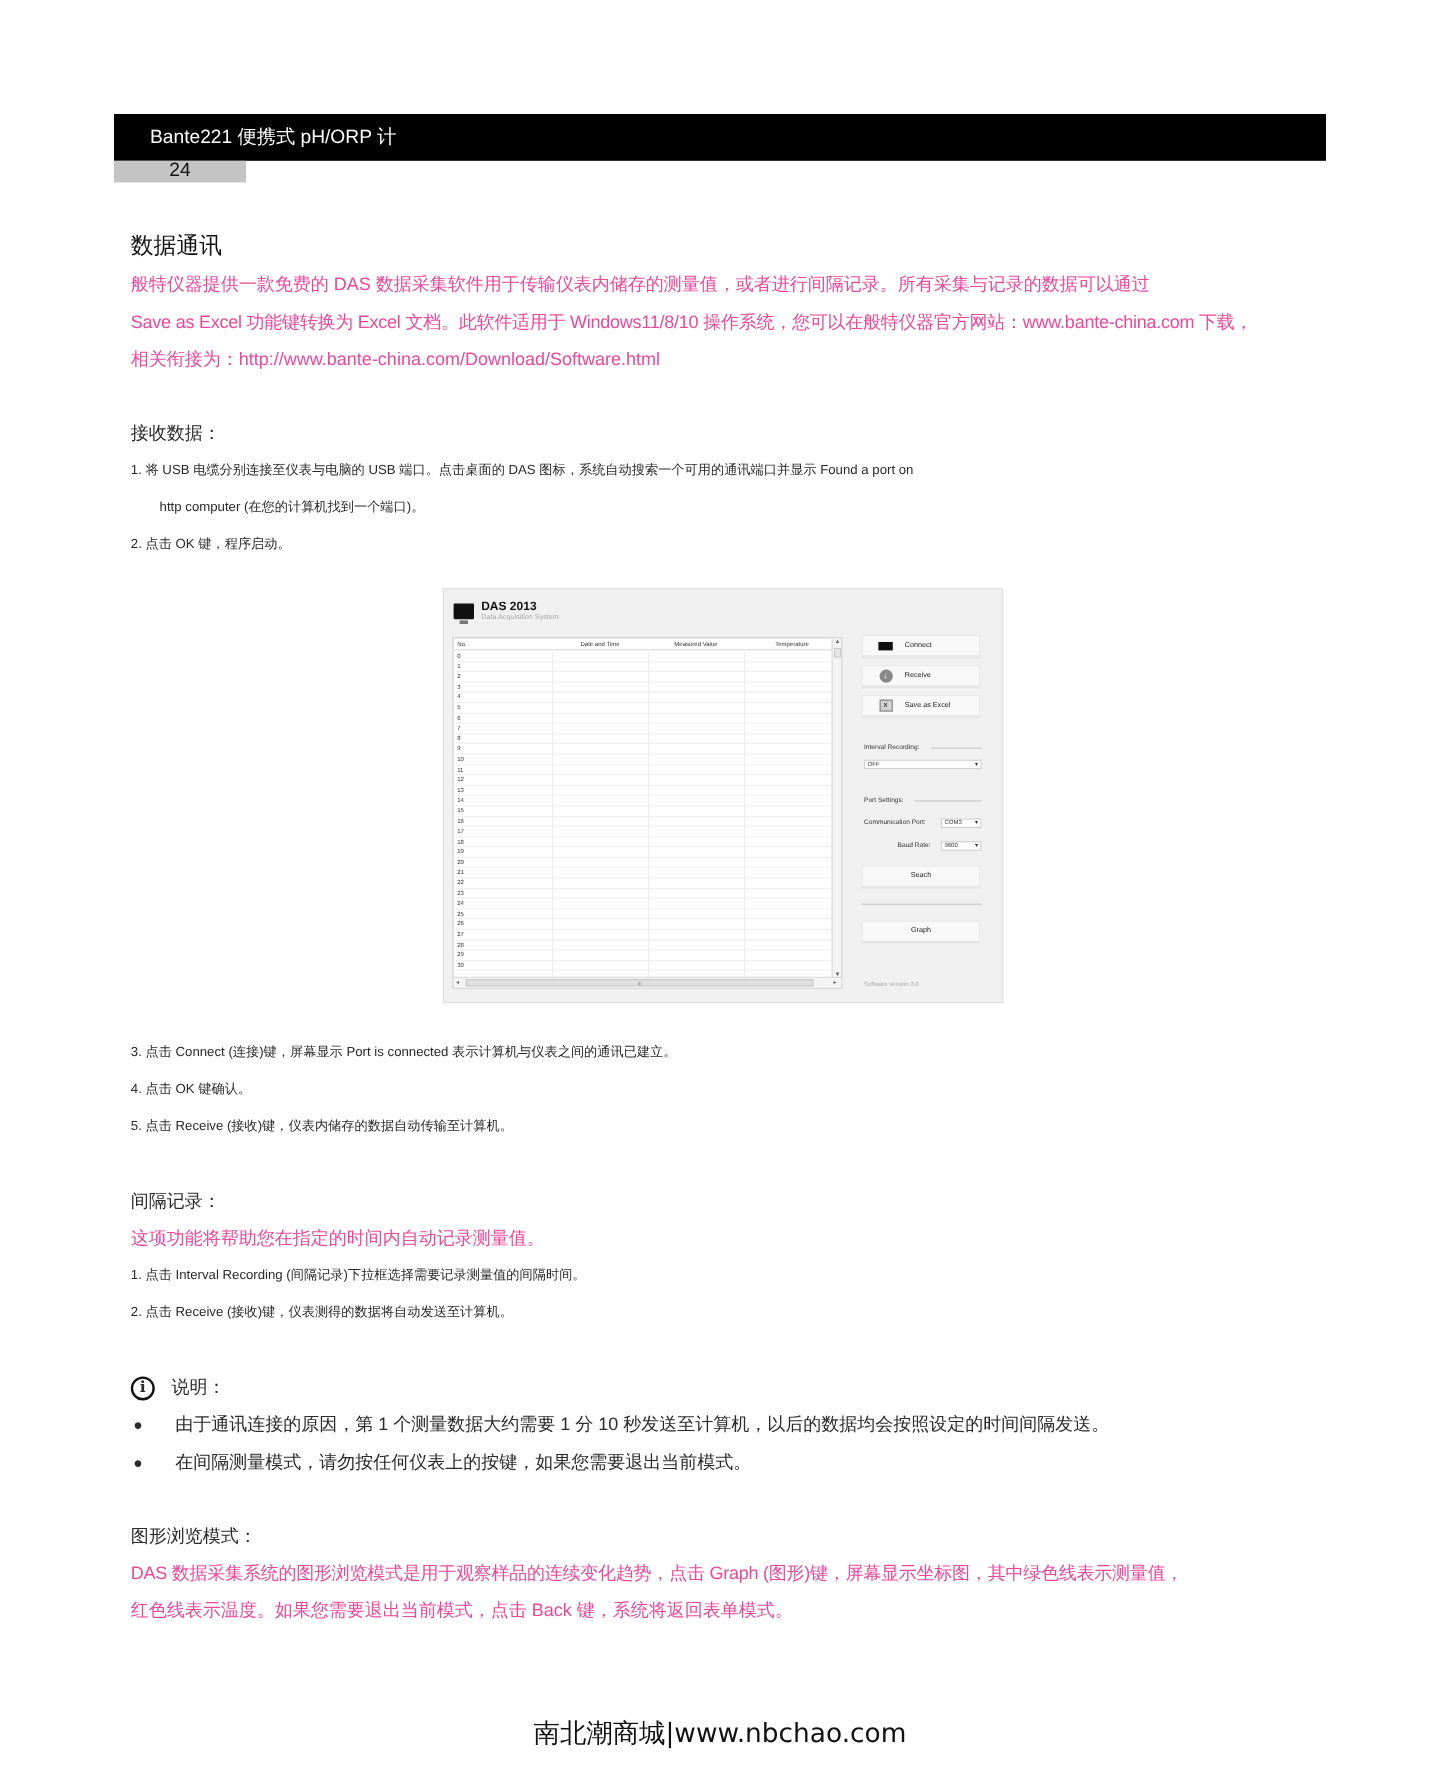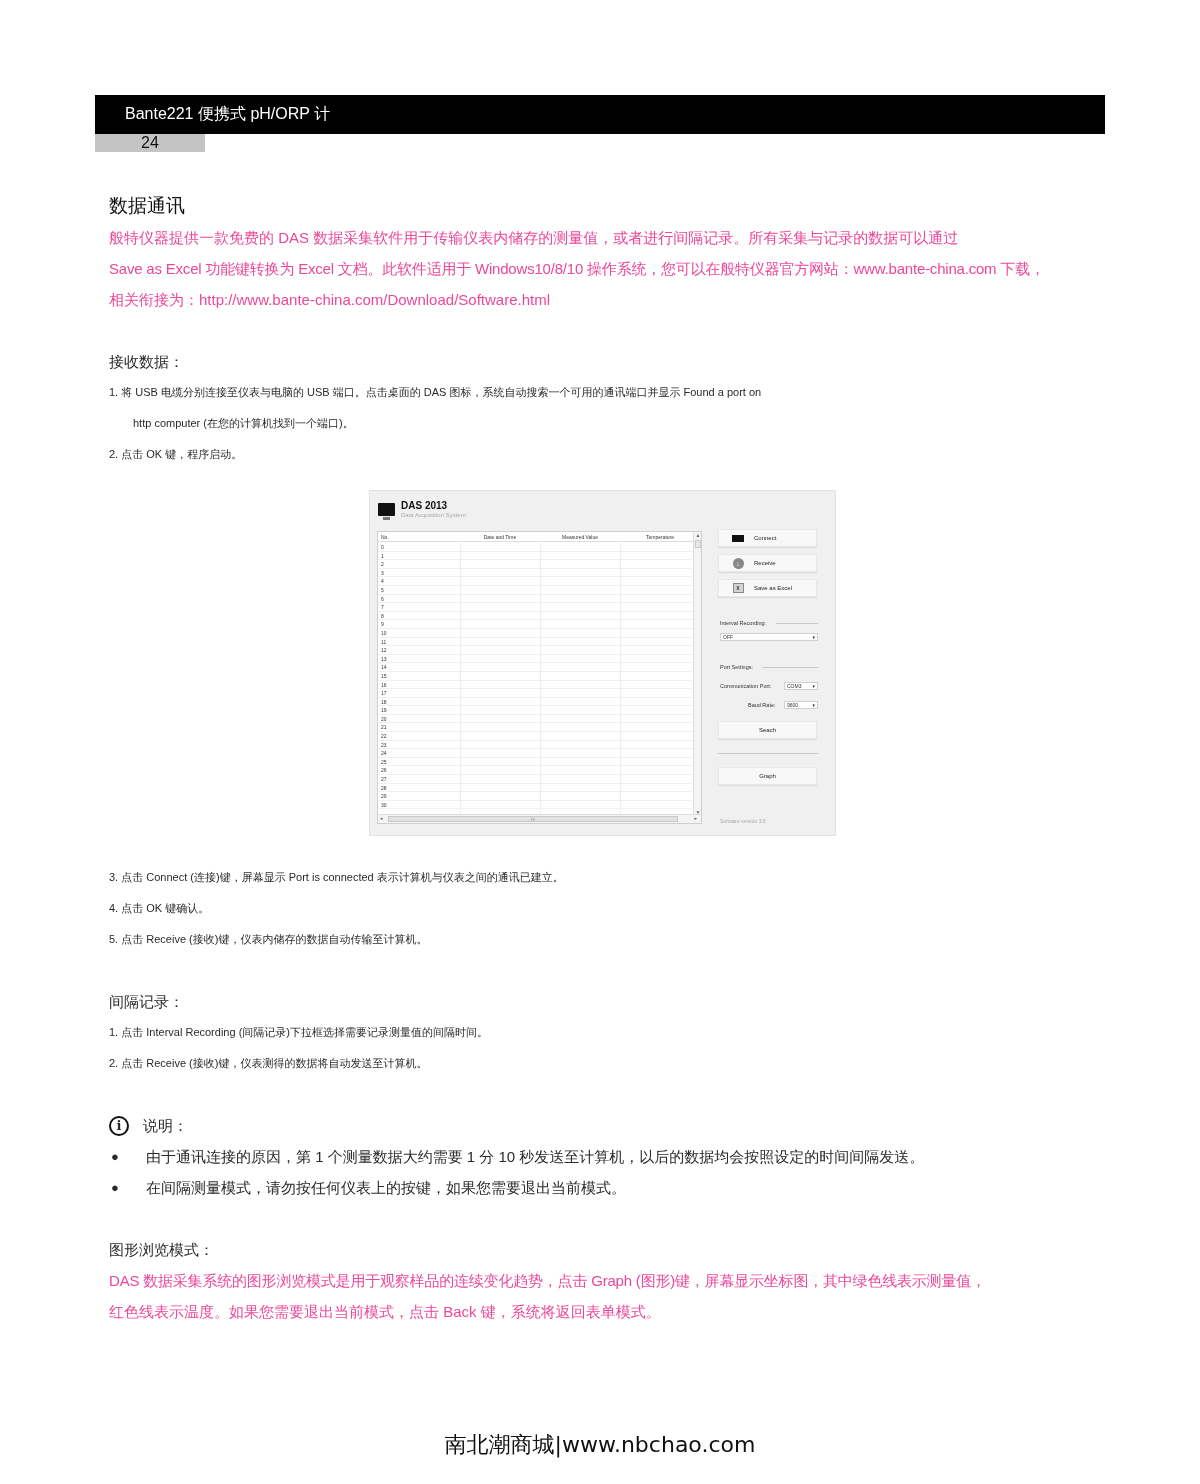--- a/index.html
+++ b/index.html
@@ -70,21 +70,21 @@
 <body>
 
 <div class="header-bar">
   <div class="header-left">Bante221 便携式 pH/ORP 计</div>
   <div class="header-right">24</div>
 </div>
 
 <div class="content">
   <div class="section-title">数据通讯</div>
   <div class="para">般特仪器提供一款免费的  DAS  数据采集软件用于传输仪表内储存的测量值，或者进行间隔记录。所有采集与记录的数据可以通过</div>
-  <div class="para tight">Save as Excel 功能键转换为 Excel 文档。此软件适用于 Windows10/8/10 操作系统，您可以在般特仪器官方网站：www.bante-china.com 下载，</div>
+  <div class="para tight">Save as Excel 功能键转换为 Excel 文档。此软件适用于 Windows11/8/10 操作系统，您可以在般特仪器官方网站：www.bante-china.com 下载，</div>
   <div class="para">相关衔接为：http://www.bante-china.com/Download/Software.html</div>
   <div class="gap"></div>
 
   <div class="sub-heading">接收数据：</div>
   <div class="list-item">
     <span>1.</span>
     <span>将 USB 电缆分别连接至仪表与电脑的 USB 端口。点击桌面的 DAS 图标，系统自动搜索一个可用的通讯端口并显示 Found a port on</span>
     <span class="cont">http computer (在您的计算机找到一个端口)。</span>
   </div>
   <div class="list-item">
@@ -212,20 +212,21 @@
     <span>4.</span>
     <span>点击 OK 键确认。</span>
   </div>
   <div class="list-item">
     <span>5.</span>
     <span>点击 Receive (接收)键，仪表内储存的数据自动传输至计算机。</span>
   </div>
   <div class="gap"></div>
 
   <div class="sub-heading">间隔记录：</div>
+  <div class="para">这项功能将帮助您在指定的时间内自动记录测量值。</div>
   <div class="list-item">
     <span>1.</span>
     <span>点击 Interval Recording (间隔记录)下拉框选择需要记录测量值的间隔时间。</span>
   </div>
   <div class="list-item">
     <span>2.</span>
     <span>点击 Receive (接收)键，仪表测得的数据将自动发送至计算机。</span>
   </div>
   <div class="gap"></div>
 

